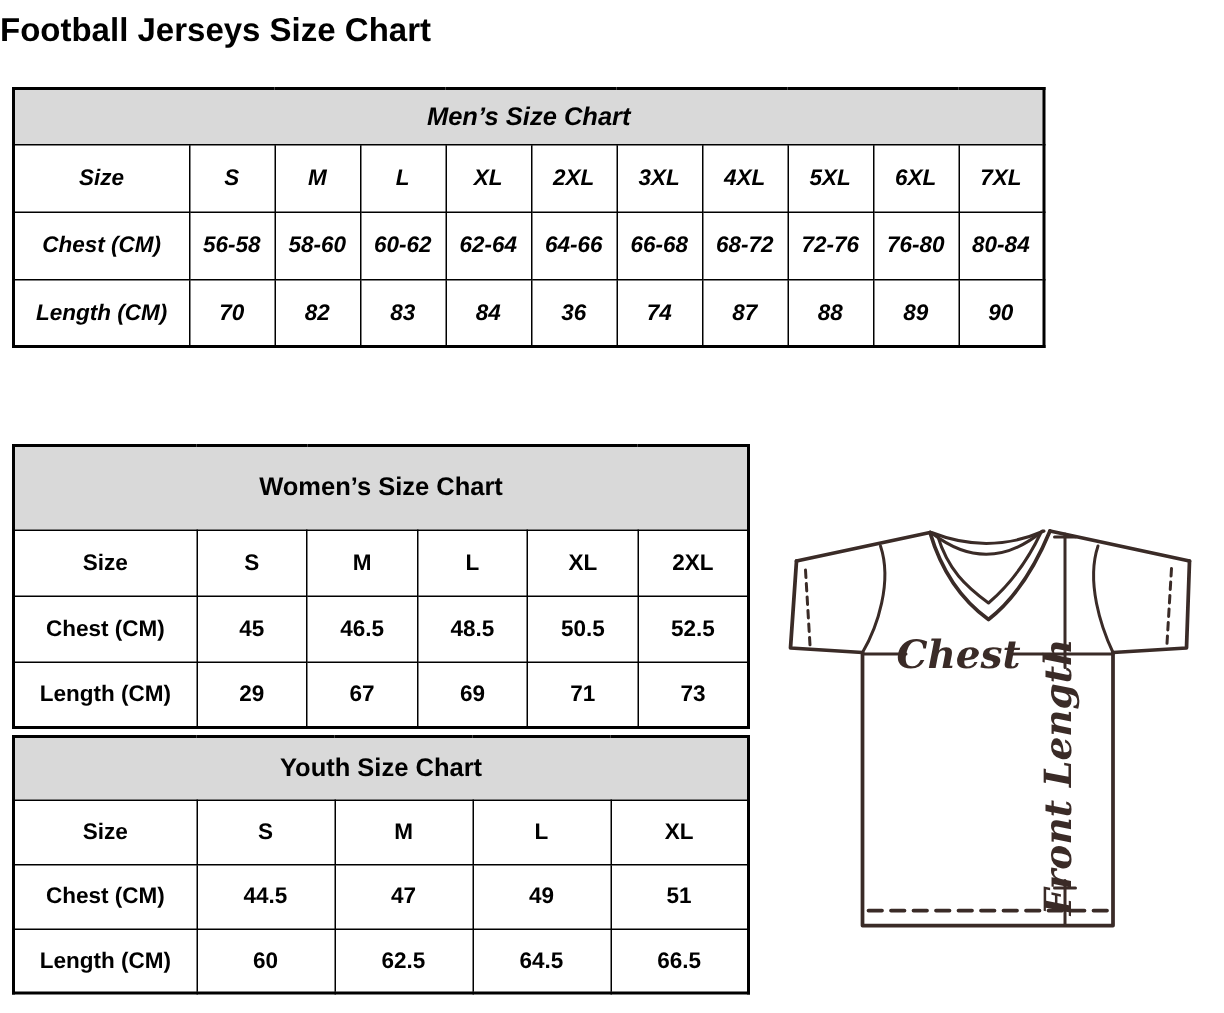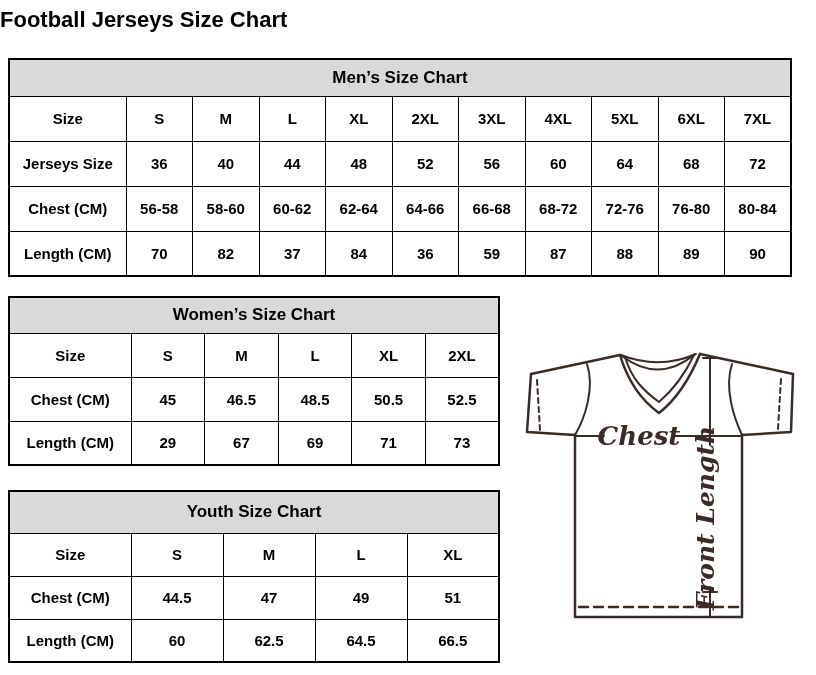--- a/index.html
+++ b/index.html
@@ -17,25 +17,25 @@
   .tbl table {
     width:100%; border-collapse:collapse; table-layout:fixed;
     border:2px solid #000;
   }
   .tbl td {
     border:1.5px solid #000; text-align:center; vertical-align:middle;
     font-weight:bold; font-size:15px; overflow:hidden; white-space:nowrap;
   }
   .tbl td.hdr { background:var(--header-bg,#d9d9d9); font-size:17px; }
   .tbl tr.h  { height:37px; }
-  .mens   { left:8px; top:58px;  width:784px; }
+  .mens   { left:8px; top:58px;  width:689px;font-style:italic; }
   .mens   tr { height:45px; }
   .womens { left:8px; top:296px; width:492px; }
   .womens tr   { height:44px; }
-  .womens tr.h { height:36px; }
+  .womens tr.h { height:56px; }
   .youth  { left:8px; top:490px; width:492px; }
   .youth  tr   { height:43px; }
   .youth  tr.h { height:42px; }
   .jersey { position:absolute; left:513px; top:340px; width:292px; height:290px; }
   .jersey path, .jersey line { fill:none; stroke:var(--ink,#3a2b27); }
   .jersey .w25 { stroke-width:2.5; stroke-linejoin:round; stroke-linecap:round; }
   .jersey .w2  { stroke-width:2;   stroke-linejoin:round; stroke-linecap:round; }
   .jersey text {
     fill:var(--ink,#3a2b27); font-family:"DejaVu Serif", serif;
     font-style:italic; font-weight:bold;
@@ -74,53 +74,40 @@
             <td>L</td>
             <td>XL</td>
             <td>2XL</td>
             <td>3XL</td>
             <td>4XL</td>
             <td>5XL</td>
             <td>6XL</td>
             <td>7XL</td>
           </tr>
           <tr>
-            <td>Jerseys Size</td>
-            <td>36</td>
-            <td>40</td>
-            <td>44</td>
-            <td>48</td>
-            <td>52</td>
-            <td>56</td>
-            <td>60</td>
-            <td>64</td>
-            <td>68</td>
-            <td>72</td>
-          </tr>
-          <tr>
             <td>Chest (CM)</td>
             <td>56-58</td>
             <td>58-60</td>
             <td>60-62</td>
             <td>62-64</td>
             <td>64-66</td>
             <td>66-68</td>
             <td>68-72</td>
             <td>72-76</td>
             <td>76-80</td>
             <td>80-84</td>
           </tr>
           <tr>
             <td>Length (CM)</td>
             <td>70</td>
             <td>82</td>
-            <td>37</td>
+            <td>83</td>
             <td>84</td>
             <td>36</td>
-            <td>59</td>
+            <td>74</td>
             <td>87</td>
             <td>88</td>
             <td>89</td>
             <td>90</td>
           </tr>
         </tbody>
       </table>
     </div>
   <div class="tbl womens">
       <table>

